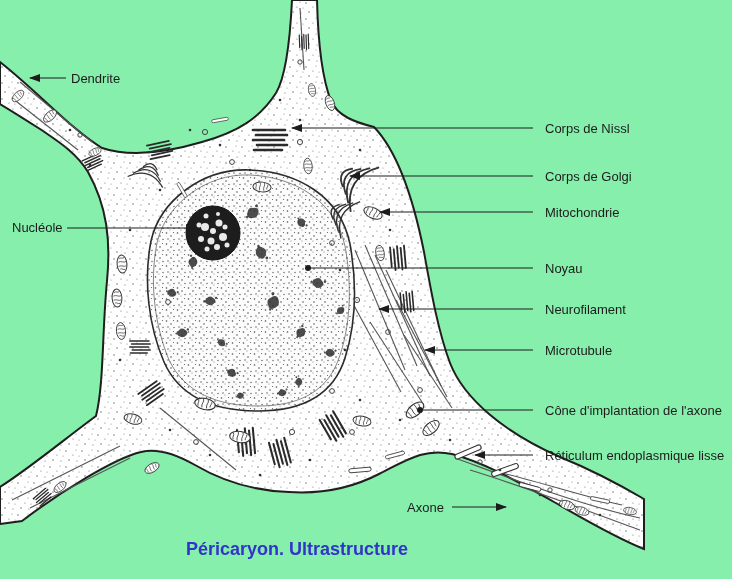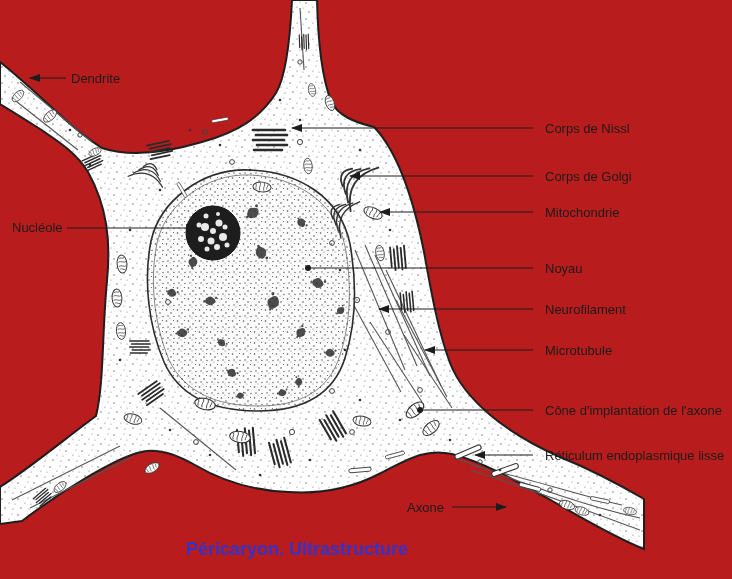--- a/index.html
+++ b/index.html
@@ -1,16 +1,16 @@
 <!DOCTYPE html>
 <html><head>
 <meta charset="utf-8">
 <style>
   html,body{margin:0;padding:0;background:#ffffff;}
-  .stage{position:relative;width:732px;height:579px;background:#b91c1c;overflow:hidden;}
+  .stage{position:relative;width:732px;height:579px;background:#86efac;overflow:hidden;}
   svg{display:block;}
   .lbl{font-family:"Liberation Sans",sans-serif;font-size:13px;fill:#1c1c1c;}
   .title-text{font-family:"Liberation Sans",sans-serif;font-size:18px;font-weight:bold;}
   .leader{stroke:#1c1c1c;stroke-width:1.2;fill:none;}
   .membrane{fill:#ffffff;stroke:#1e1e1e;stroke-width:2;}
   .nucleus{fill:#fcfcfc;stroke:#2a2a2a;stroke-width:1.6;}
 </style>
 </head>
 <body>
 

